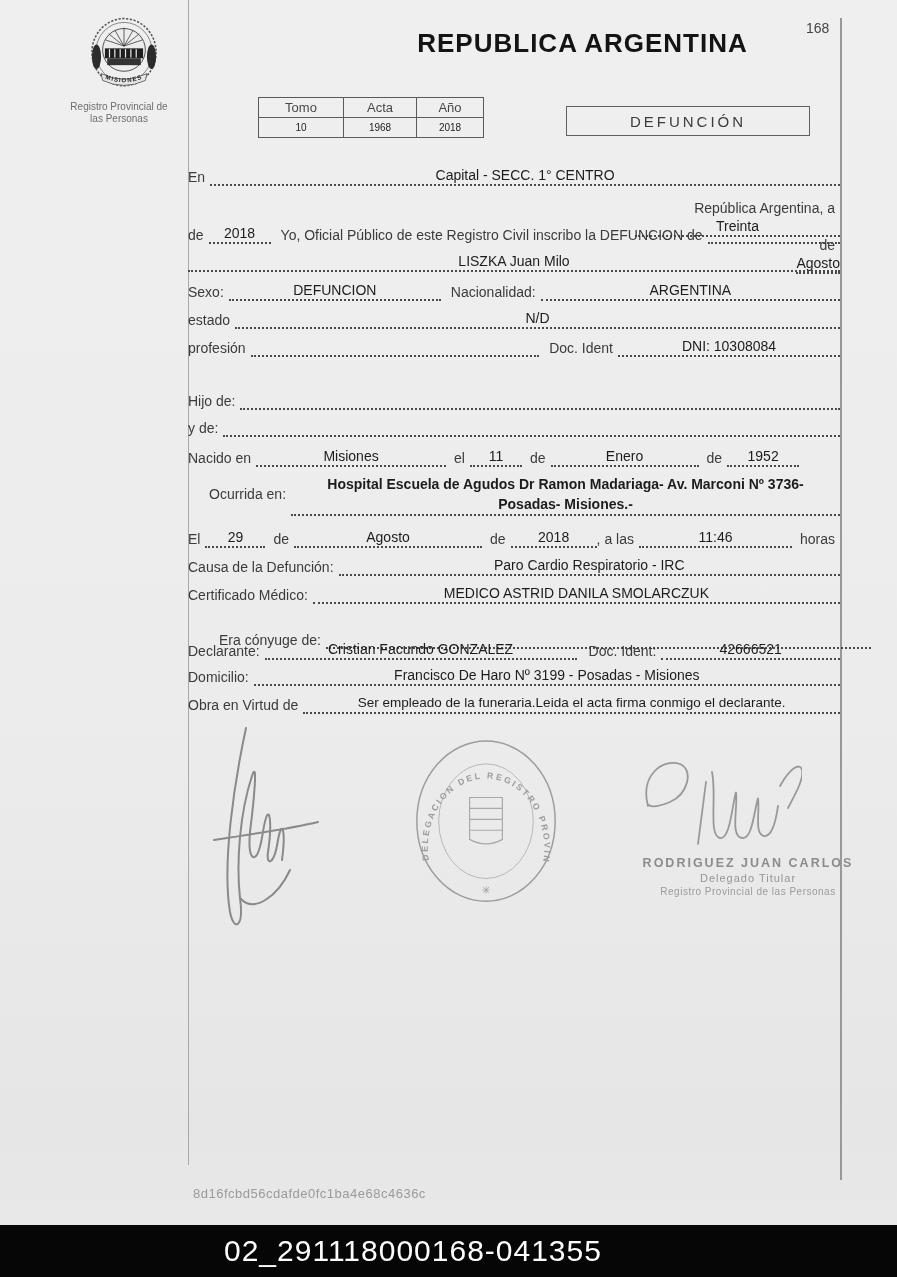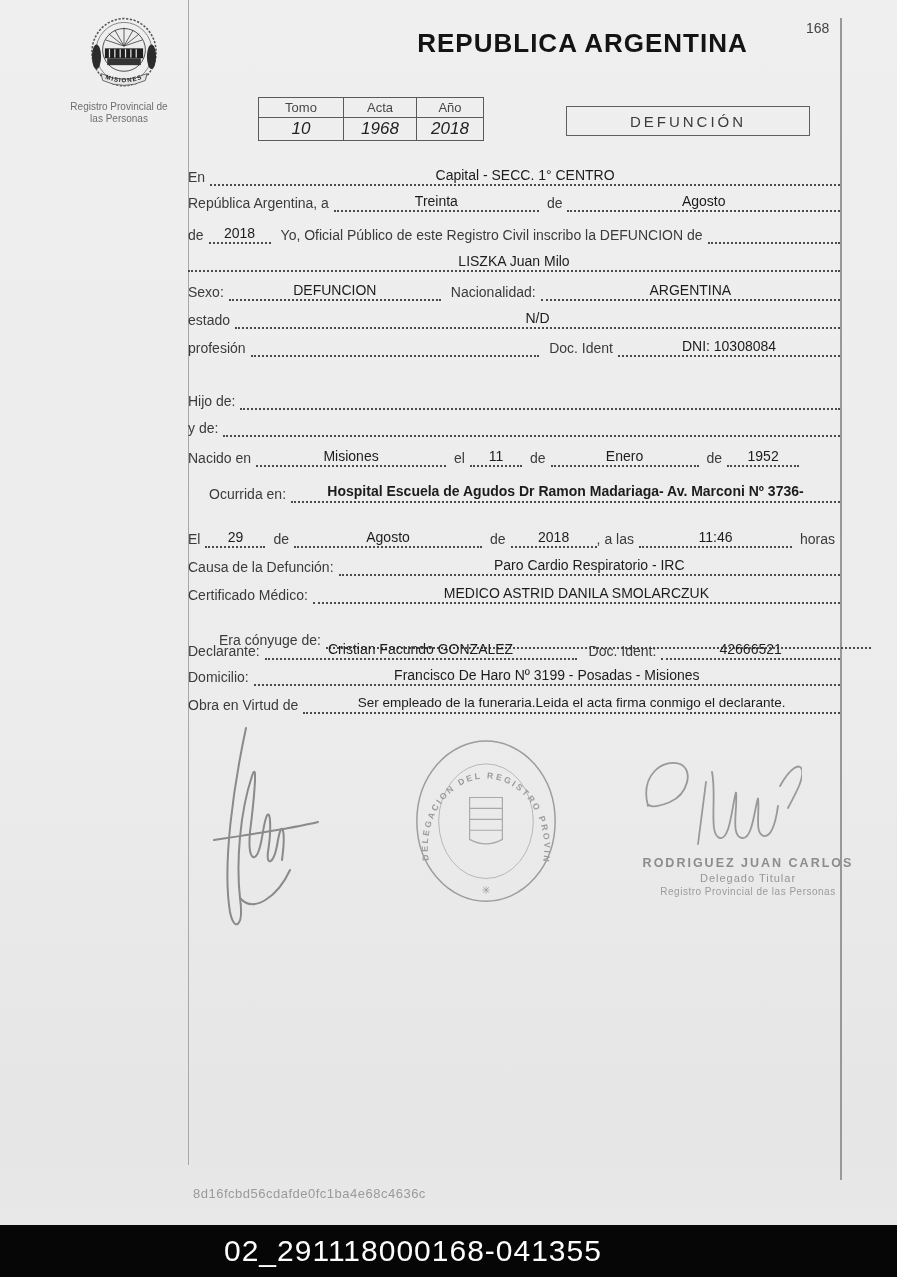--- a/index.html
+++ b/index.html
@@ -13,21 +13,21 @@
   .doc-title{position:absolute;left:190px;top:28px;width:785px;text-align:center;
     font-size:26px;font-weight:bold;letter-spacing:1px;color:#141414;}
   
   .seal{position:absolute;left:82px;top:12px;width:84px;height:88px;}
   .seal-caption{position:absolute;left:54px;top:101px;width:130px;text-align:center;
     font-size:10px;line-height:12px;color:#6e6e6e;}
   
   .idx-table{position:absolute;left:258px;top:97px;border-collapse:collapse;}
   .idx-table td{border:1px solid #5a5a5a;text-align:center;padding:1px 6px;height:17px;}
   .idx-table .hdr td{font-size:13px;color:#474747;}
-  .idx-table .val td{font-size:17px;color:#222;font-style:italic;}
+  .idx-table .val td{font-size:10px;color:#222;}
   .c1{width:72px;}.c2{width:60px;}.c3{width:54px;}
   
   .def-box{position:absolute;left:566px;top:106px;width:242px;height:28px;border:1.5px solid #5f5f5f;
     display:flex;align-items:center;justify-content:center;font-size:15px;letter-spacing:3px;color:#3c3c3c;}
   
   .row{position:absolute;left:188px;width:652px;display:flex;align-items:flex-end;font-size:14px;color:#3b3b3b;}
   .lbl{white-space:nowrap;padding:0 5px 1px 0;}
   .seg{border-bottom:2px dotted #4a4a4a;text-align:center;font-weight:normal;color:#1c1c1c;
     white-space:nowrap;line-height:18px;}
   .grow{flex:1;}
@@ -108,21 +108,21 @@
   </tbody>
     </table>
 
   <div class="def-box">DEFUNCIÓN</div>
 
   <div class="row" style="top:166px;">
     <span class="lbl">En</span>
     <span class="seg grow">Capital - SECC. 1° CENTRO</span>
   </div>
 
-  <div class="row" style="top:192px;">
+  <div class="row" style="top:200px;flex-direction:column;">
     <span class="lbl">República Argentina, a</span>
     <span class="seg" style="width:205px;">Treinta</span>
     <span class="lbl" style="padding-left:8px;">de</span>
     <span class="seg grow">Agosto</span>
   </div>
 
   <div class="row" style="top:224px;">
     <span class="lbl">de</span>
     <span class="seg" style="width:62px;">2018</span>
     <span class="lbl" style="padding-left:10px;">Yo, Oficial Público de este Registro Civil inscribo la DEFUNCION de</span>
@@ -171,20 +171,21 @@
     <span class="lbl" style="padding-left:8px;">de</span>
     <span class="seg" style="width:148px;">Enero</span>
     <span class="lbl" style="padding-left:8px;">de</span>
     <span class="seg" style="width:72px;">1952</span>
   </div>
 
   <div class="row" style="top:474px;">
     <span class="lbl" style="align-self:flex-start;padding-top:12px;padding-left:21px;">Ocurrida en:</span>
     <div class="multival">
       <div>Hospital Escuela de Agudos Dr Ramon Madariaga- Av. Marconi Nº 3736-</div>
+      <div>Posadas- Misiones.-</div>
     </div>
   </div>
 
   <div class="row" style="top:528px;">
     <span class="lbl">El</span>
     <span class="seg" style="width:60px;">29</span>
     <span class="lbl" style="padding-left:8px;">de</span>
     <span class="seg" style="width:188px;">Agosto</span>
     <span class="lbl" style="padding-left:8px;">de</span>
     <span class="seg" style="width:86px;">2018</span>

